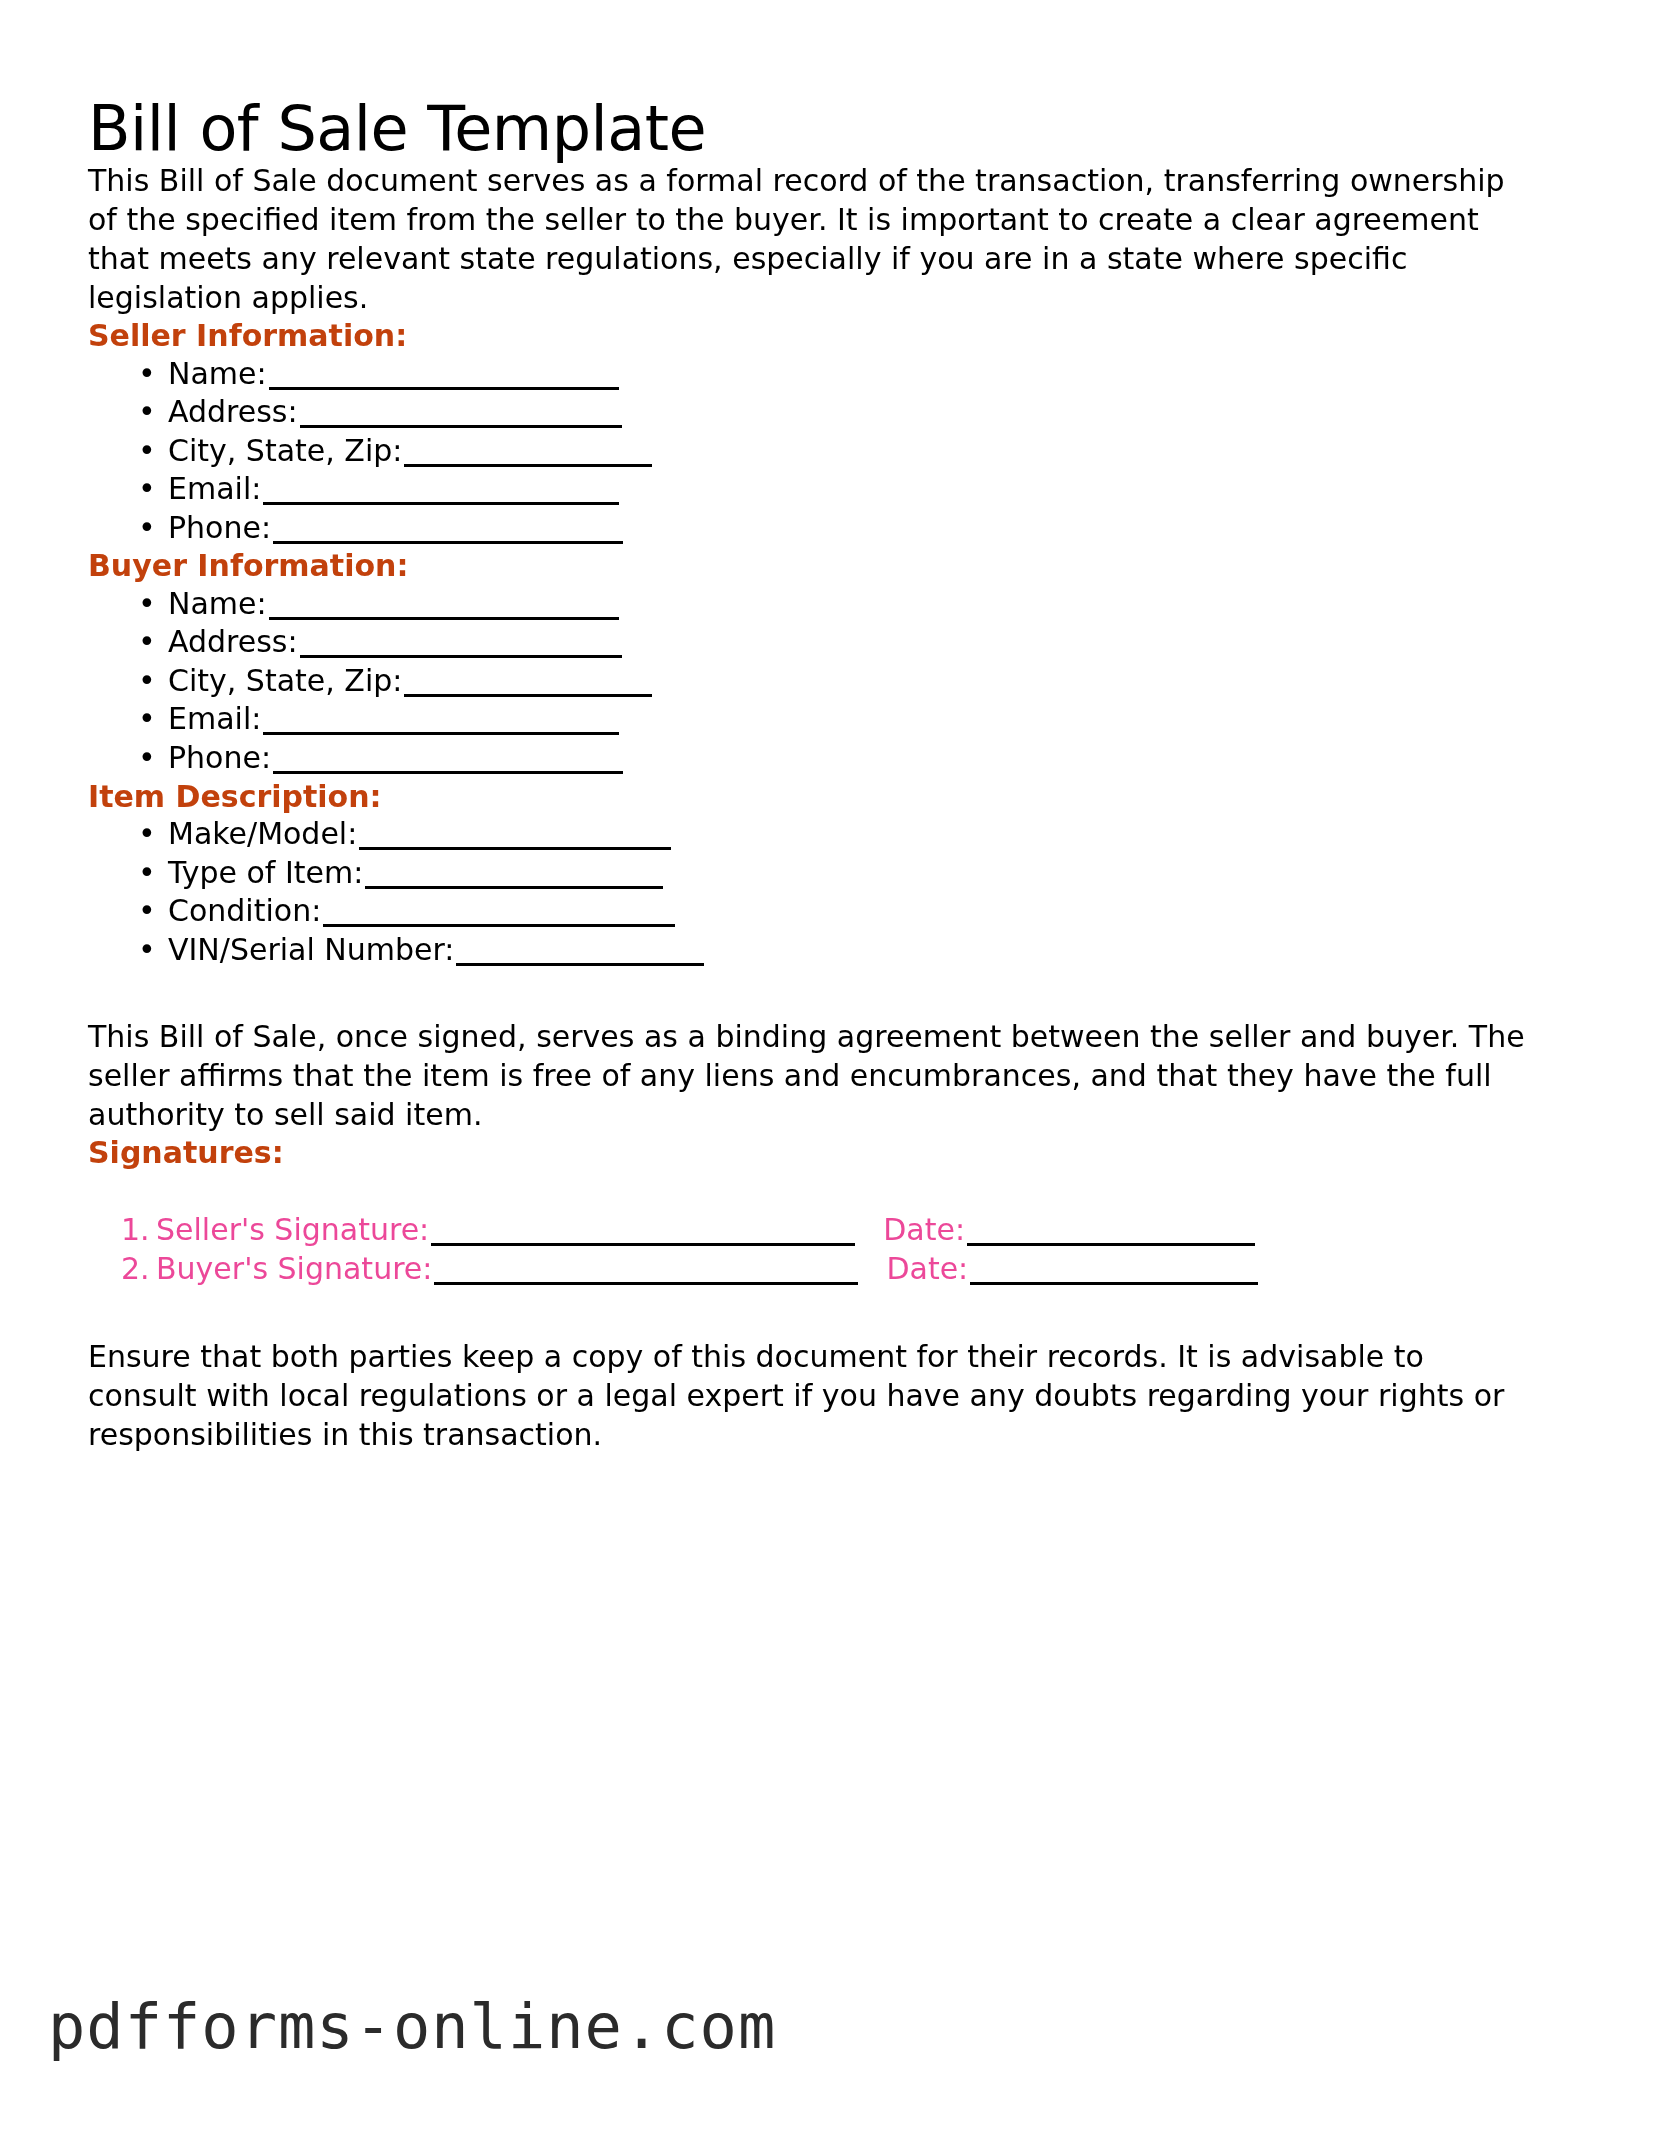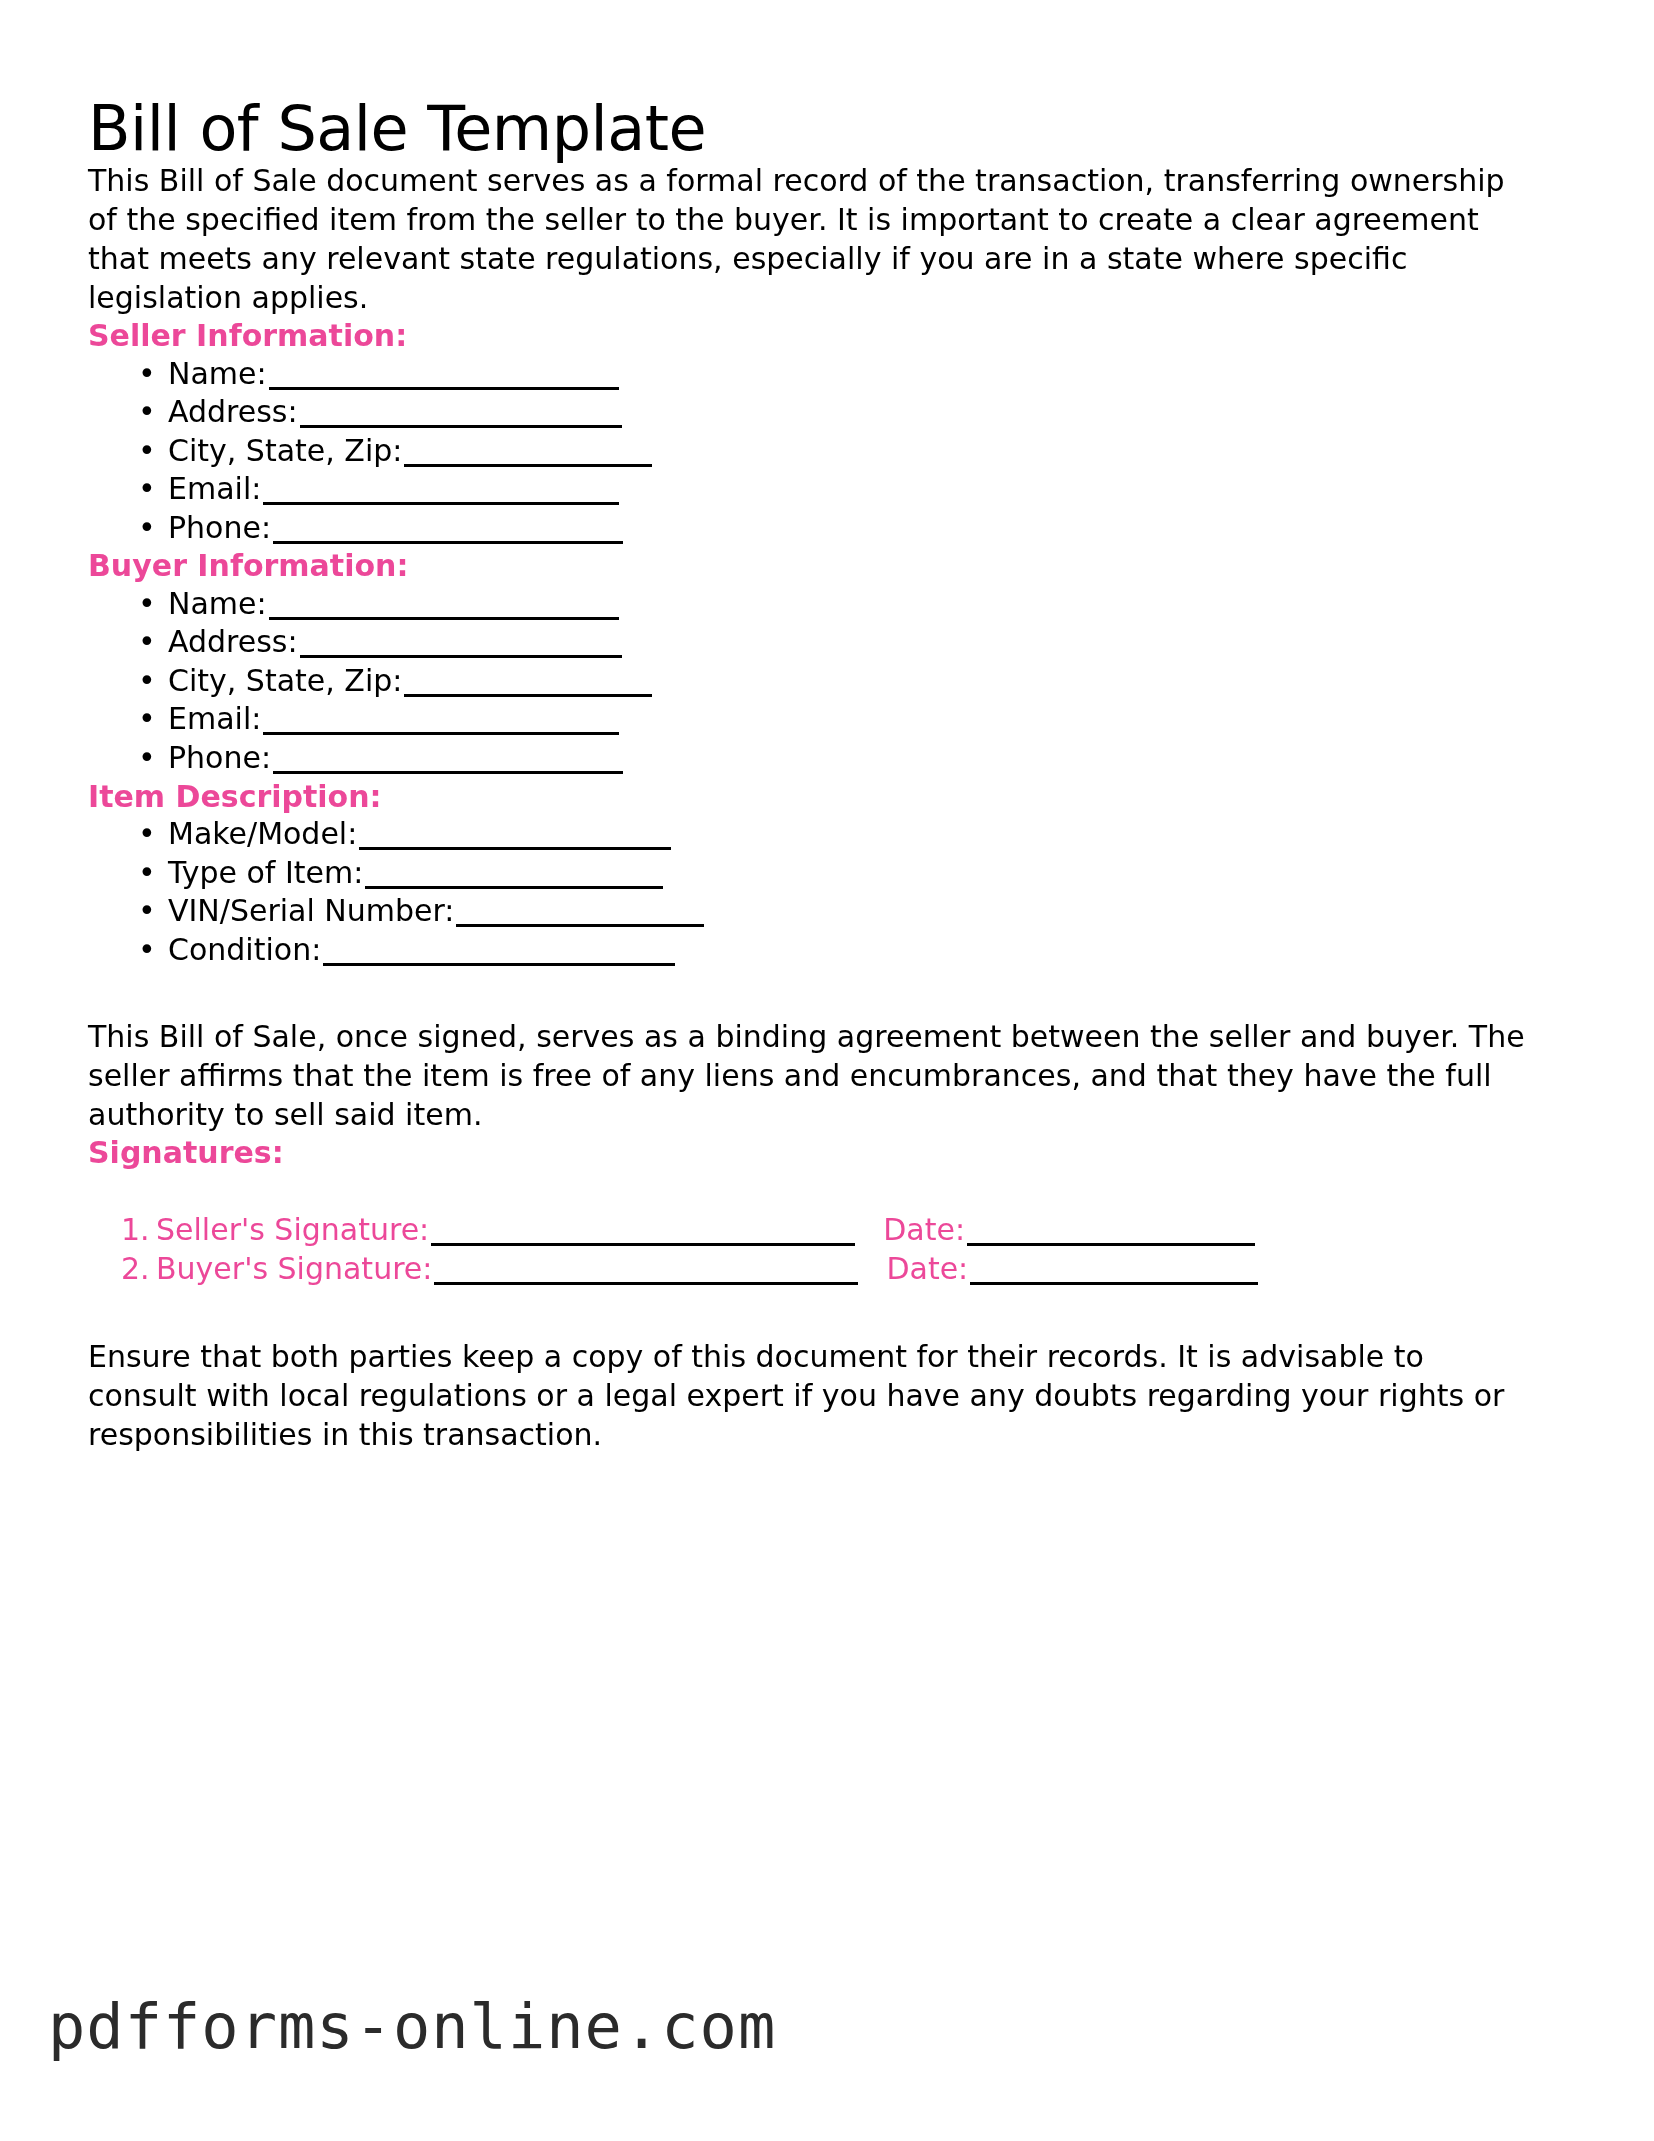--- a/index.html
+++ b/index.html
@@ -57,21 +57,21 @@
   .intro-para {
     margin-top: 52px;
   }
 
   h2.section-head {
     font-size: 30px;
     font-weight: bold;
     margin: 0;
     padding: 0;
     line-height: 1.25;
-    color: #ec4899;
+    color: #c2410c;
   }
 
   .gap-before-head { margin-top: 47px; }
   .gap-after-head  { margin-top: 36px; }
 
   ul.field-list {
     list-style: none;
     margin: 0;
     padding: 0;
   }
@@ -164,22 +164,22 @@
         <li><span class="fl-label">Address:</span><span class="blank" style="width: 322px;"></span></li>
         <li><span class="fl-label">City, State, Zip:</span><span class="blank" style="width: 248px;"></span></li>
         <li><span class="fl-label">Email:</span><span class="blank" style="width: 356px;"></span></li>
         <li><span class="fl-label">Phone:</span><span class="blank" style="width: 350px;"></span></li>
       </ul>
 
     <h2 class="section-head gap-before-head">Item Description:</h2>
     <ul class="field-list gap-after-head">
         <li><span class="fl-label">Make/Model:</span><span class="blank" style="width: 312px;"></span></li>
         <li><span class="fl-label">Type of Item:</span><span class="blank" style="width: 298px;"></span></li>
+        <li><span class="fl-label">Condition:</span><span class="blank" style="width: 352px;"></span></li>
         <li><span class="fl-label">VIN/Serial Number:</span><span class="blank" style="width: 248px;"></span></li>
-        <li><span class="fl-label">Condition:</span><span class="blank" style="width: 352px;"></span></li>
       </ul>
 
 
     <p class="para" style="margin-top:48px;">This Bill of Sale, once signed, serves as a binding agreement between the seller and buyer. The seller affirms that the item is free of any liens and encumbrances, and that they have the full authority to sell said item.</p>
 
     <h2 class="section-head gap-before-head">Signatures:</h2>
     <ol class="sig-list" style="margin-top:38px;">
         <li><span>Seller's Signature:</span><span class="blank" style="width: 424px;"></span><span class="sig-gap"></span><span>Date:</span><span class="blank" style="width: 288px;"></span></li>
         <li><span>Buyer's Signature:</span><span class="blank" style="width: 424px;"></span><span class="sig-gap"></span><span>Date:</span><span class="blank" style="width: 288px;"></span></li>
       </ol>

